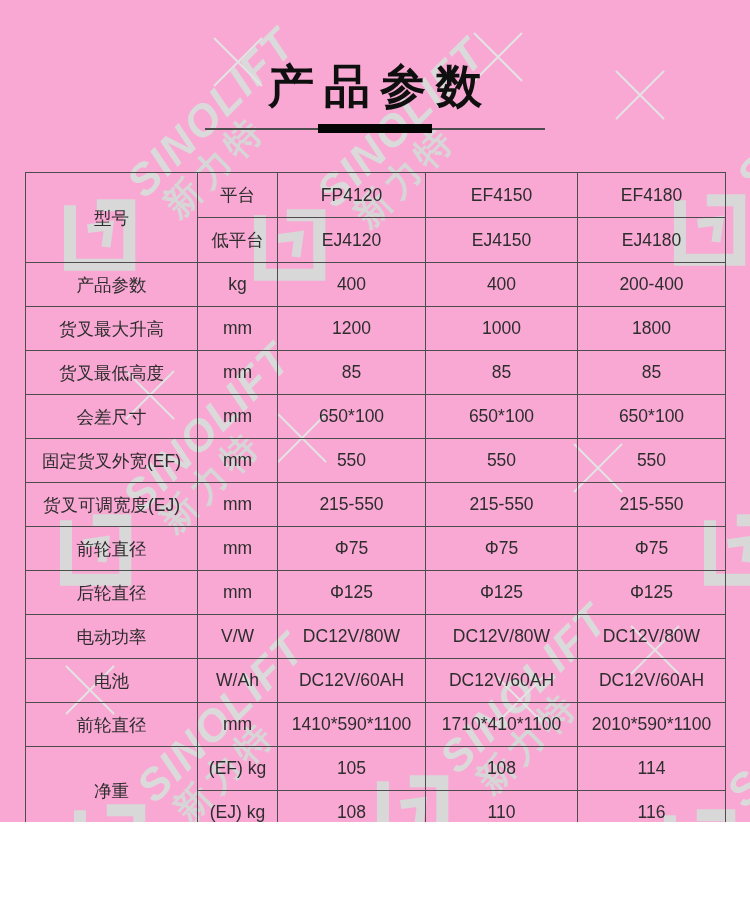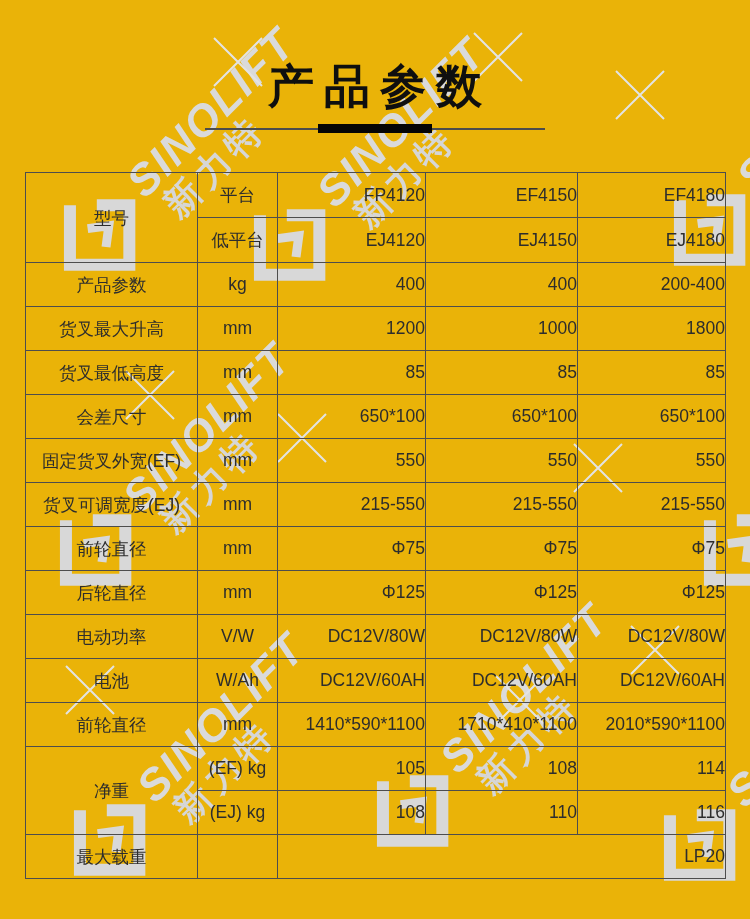--- a/index.html
+++ b/index.html
@@ -1,20 +1,20 @@
 <!DOCTYPE html>
 <html><head>
 <meta charset="utf-8">
 <style>
   html, body { margin: 0; padding: 0; background: #ffffff; }
   .canvas {
     position: relative;
     width: 750px;
-    height: 919px;
-    background: #eab308;
+    height: 822px;
+    background: #f9a8d4;
     overflow: hidden;
     font-family: "Liberation Sans", "DejaVu Sans", sans-serif;
   }
 
   
   .watermark {
     position: absolute;
     left: 0; top: 0;
     width: 750px; height: 919px;
     z-index: 0;
@@ -81,21 +81,21 @@
     font-size: 17.5px;
     color: #2d2d2d;
     padding: 0;
     overflow: hidden;
     white-space: nowrap;
   }
   table.spec tr { height: 44px; }
   table.spec tr.hdr { height: 45px; }
   td.c-label { text-align: center; padding-left: 11px; }
   td.c-unit  { text-align: center; padding-left: 11px; }
-  td.c-val   { text-align: right; }
+  td.c-val   { text-align: center; }
 </style>
 </head>
 <body>
 
 <div class="canvas">
 
   <svg class="watermark" viewBox="0 0 750 919" xmlns="http://www.w3.org/2000/svg" aria-hidden="true">
     <defs>
       <g id="wm-unit">
         <g transform="rotate(-45)">

